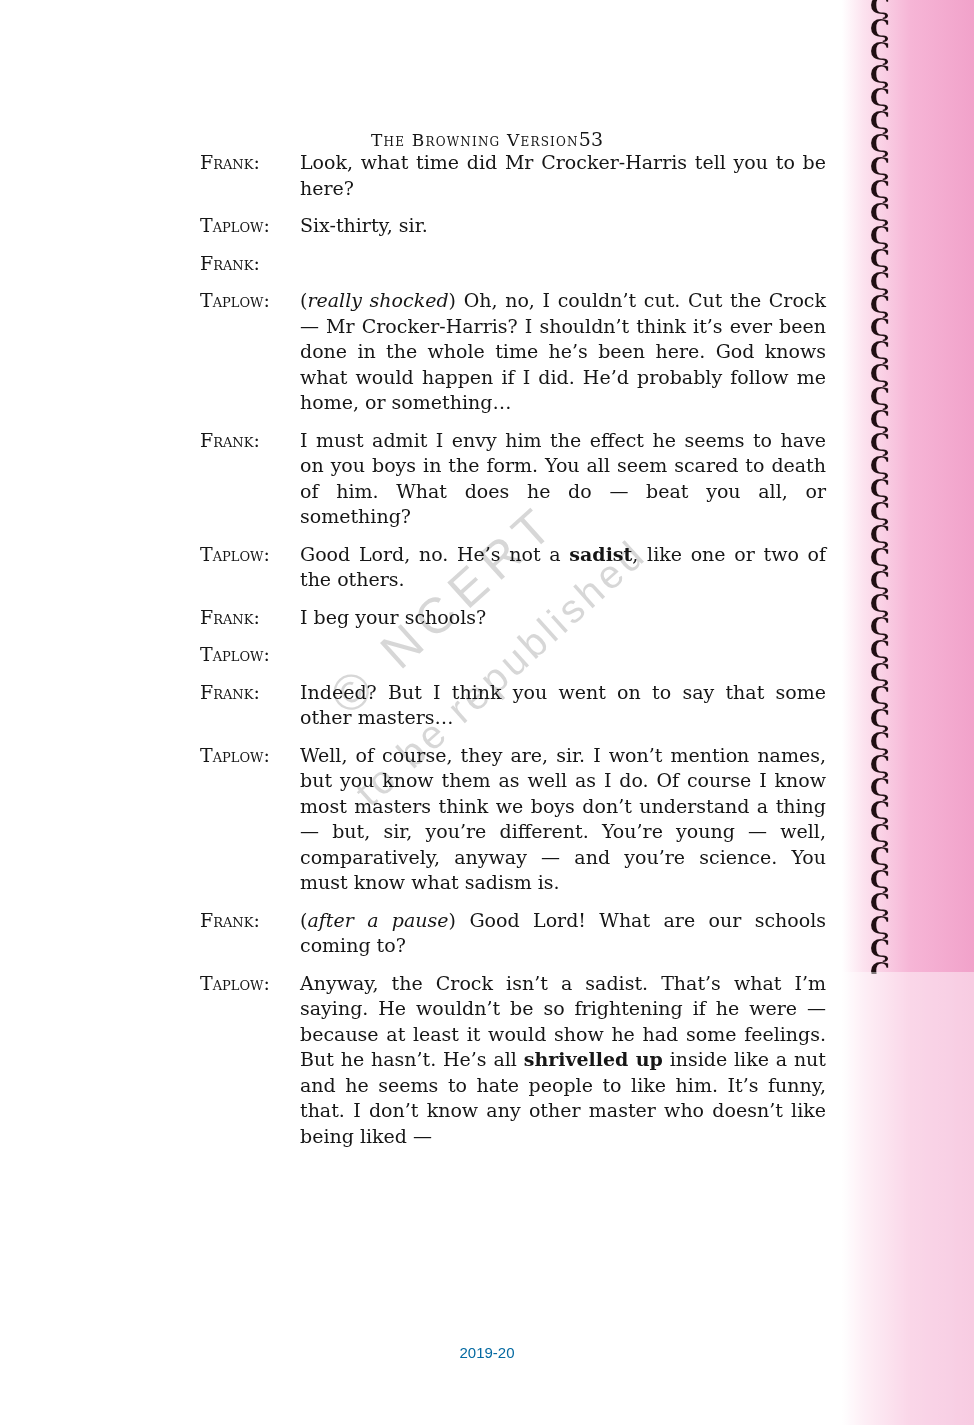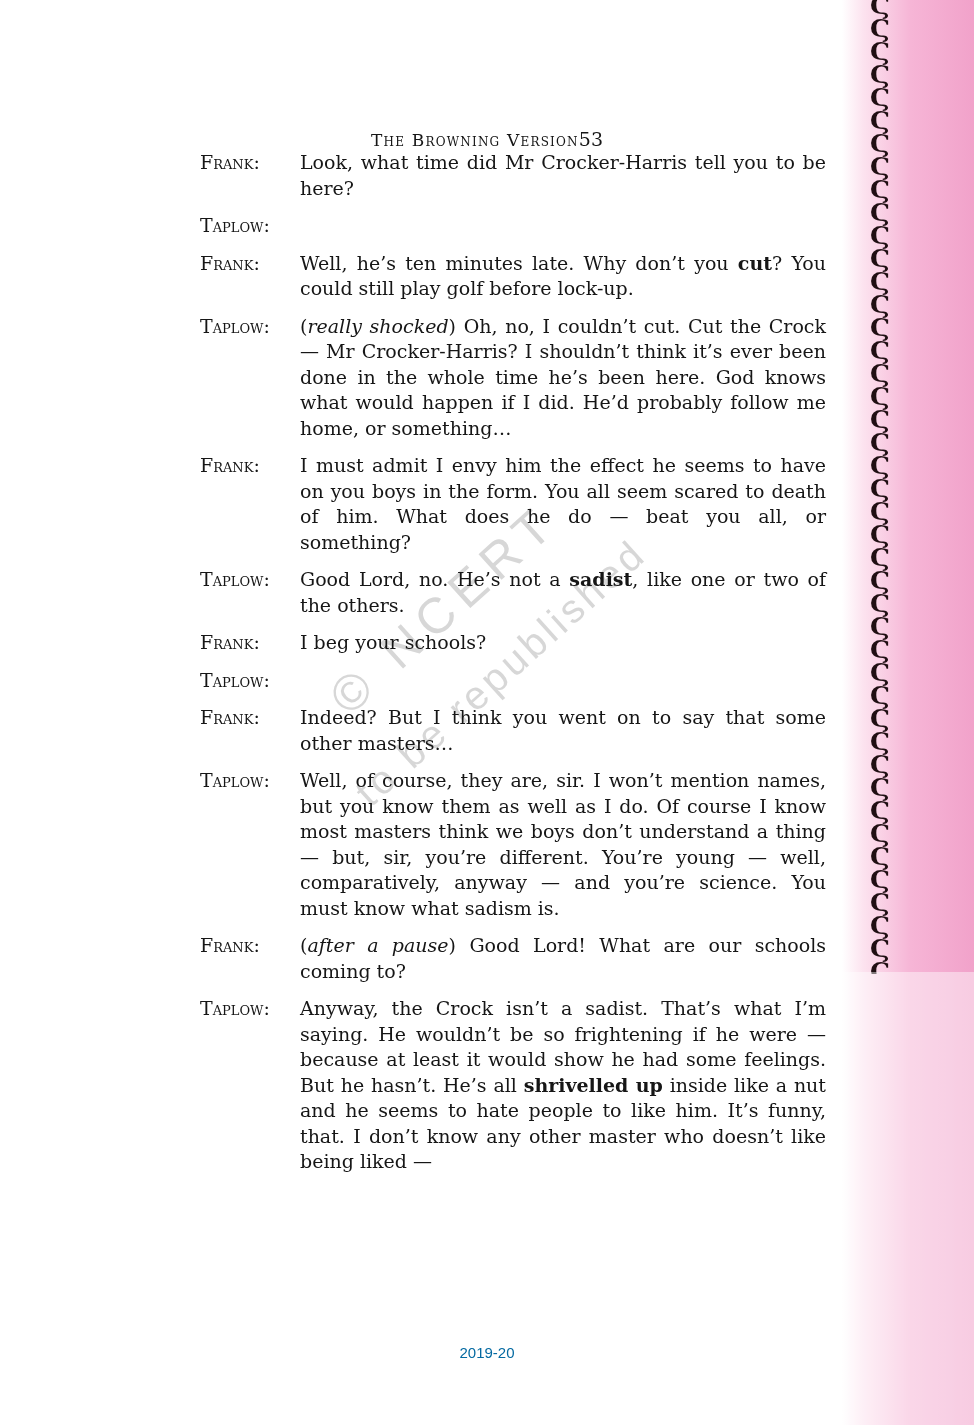--- a/index.html
+++ b/index.html
@@ -151,24 +151,24 @@
     <span class="pagenum">53</span>
   </div>
 
   <div class="dialogue">
       <div class="entry">
         <div class="speaker">Frank:</div>
         <div class="speech"><span>Look, what time did Mr Crocker-Harris tell you to be here?</span></div>
       </div>
       <div class="entry">
         <div class="speaker">Taplow:</div>
-      </div>
-      <div class="entry">
-        <div class="speaker">Frank:</div>
-        <div class="speech"><span>Well, he’s ten minutes late. Why don’t you </span><b>cut</b><span>? You could still play golf before lock-up.</span></div>
+        <div class="speech"><span>Six-thirty, sir.</span></div>
+      </div>
+      <div class="entry">
+        <div class="speaker">Frank:</div>
       </div>
       <div class="entry">
         <div class="speaker">Taplow:</div>
         <div class="speech"><span>(</span><i>really shocked</i><span>) Oh, no, I couldn’t cut. Cut the Crock — Mr Crocker-Harris? I shouldn’t think it’s ever been done in the whole time he’s been here. God knows what would happen if I did. He’d probably follow me home, or something…</span></div>
       </div>
       <div class="entry">
         <div class="speaker">Frank:</div>
         <div class="speech"><span>I must admit I envy him the effect he seems to have on you boys in the form. You all seem scared to death of him. What does he do — beat you all, or something?</span></div>
       </div>
       <div class="entry">

